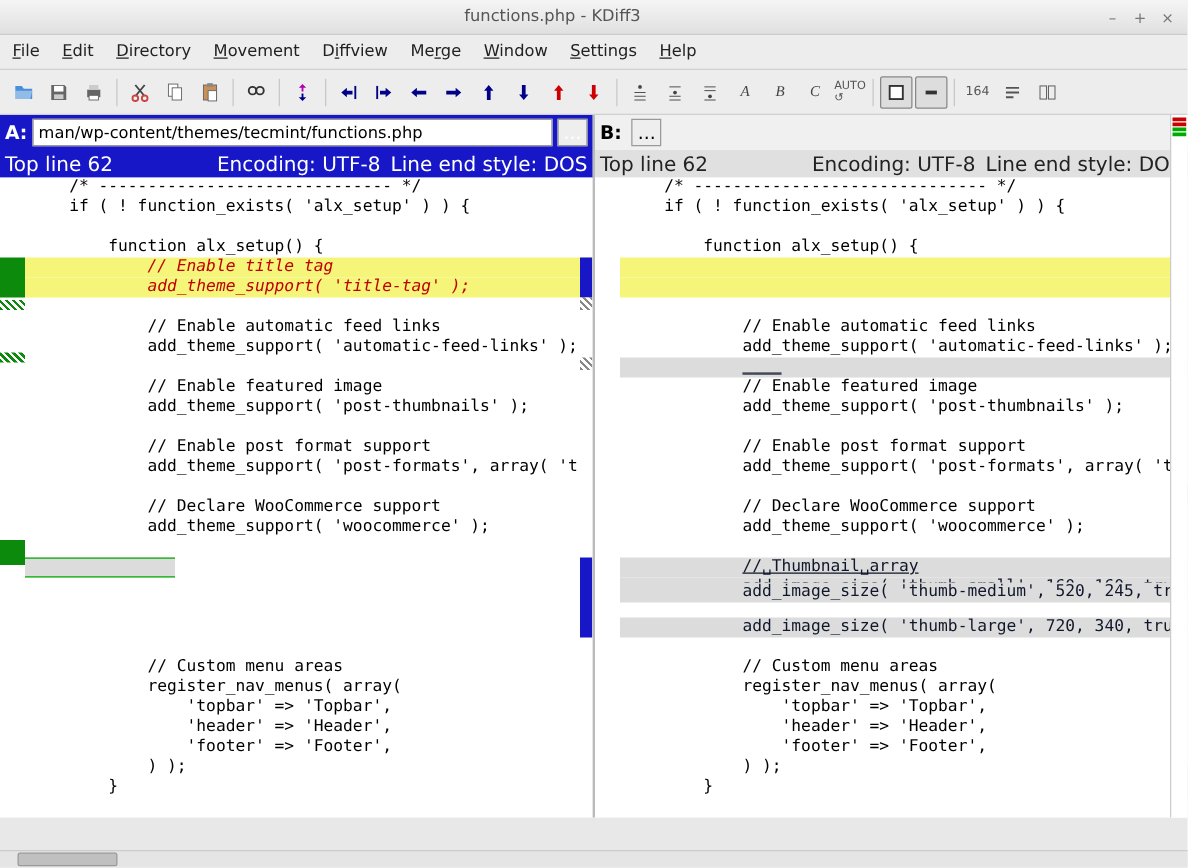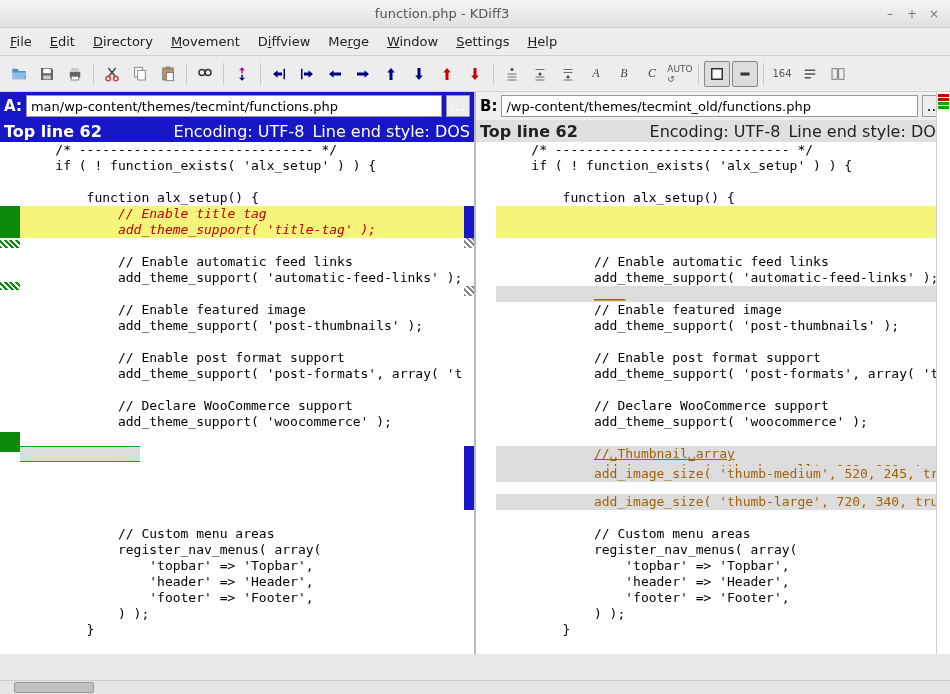--- a/index.html
+++ b/index.html
@@ -20,46 +20,46 @@
 .pane { flex: 1; min-width: 0; display: flex; flex-direction: column; border-right: 2px solid #bbb; position: relative; }
 .pane:last-child { border-right: none; }
 .pane-header { height: 28px; display: flex; align-items: center; padding: 2px 4px; background: #f0f0f0; font-size: 15px; }
 .pane-header input { flex: 1; height: 22px; border: 1px solid #999; padding: 0 4px; font-size: 13px; background: #fff; font-family: inherit; }
 .pane-header .lbl { margin-right: 4px; font-weight: bold; }
 .pane-header .browse { width: 24px; height: 22px; border: 1px solid #999; background: #eee; margin-left: 4px; cursor: pointer; text-align: center; line-height: 20px; }
 .pane-a .pane-header { background: #1717c8; color: #fff; }
 .pane-a .pane-header .lbl { color: #fff; }
 .pane-a .infoline { background: #1717c8; color: #fff; }
 .infoline { height: 22px; display: flex; align-items: center; font-size: 16px; padding: 0 4px; background: #e0e0e0; color: #222; }
-.infoline .il1 { flex: 0 0 auto; font-weight: bold; }
+.infoline .il1 { flex: 0 0 auto; }
 .infoline .sp { flex: 1; }
 .code-wrap { flex: 1; display: flex; overflow: hidden; }
 .gutter { width: 20px; background: #fff; position: relative; }
 .gblock { position: absolute; left: 0; width: 20px; }
 .gblock.green { background: #0b8a0b; }
 .gblock.hatch { background: repeating-linear-gradient(45deg,#0b8a0b 0 2px,#fff 2px 4px); }
 .codearea { flex: 1; position: relative; background: #fff; font-family: "DejaVu Sans Mono", monospace; font-size: 13px; line-height: 16px; white-space: pre; overflow: hidden; }
 .cl { position: absolute; left: 0; right: 0; height: 16px; padding-left: 4px; }
 .cl.bg-yellow { background: #f5f57a; }
 .cl.bg-grey { background: #dcdcdc; }
 .tx-red { color: #c00000; font-style: italic; }
-.tx-blue { color: #a16207; }
+.tx-blue { color: #0f172a; }
 .rmarker { position: absolute; right: 0; width: 10px; background: #1717c8; }
 .overview { position: absolute; right: 0; top: 92px; width: 14px; height: 562px; background: #fff; border-left: 1px solid #ccc; }
 .ov { position: absolute; left: 1px; right: 1px; height: 3px; }
 .ov.red { background: #c00; }
 .ov.green { background: #0a0; }
 .hscroll { position: absolute; bottom: 0; left: 0; right: 0; height: 14px; background: #e5e5e5; border-top: 1px solid #ccc; }
 .hthumb { position: absolute; top: 1px; left: 14px; width: 80px; height: 11px; background: #c0c0c0; border: 1px solid #999; border-radius: 2px; }
 </style>
 </head>
 <body>
 
 <div class="titlebar">
-  <span class="title">function.php - KDiff3</span>
+  <span class="title">functions.php - KDiff3</span>
   <span class="win-btn">–</span>
   <span class="win-btn">+</span>
   <span class="win-btn">×</span>
 </div>
 
 <div class="menubar">
   <span class="mi"><u>F</u><span></span>ile</span>
   <span class="mi"><u>E</u>dit</span>
   <span class="mi"><u>D</u>irectory</span>
   <span class="mi"><u>M</u>ovement</span>
@@ -283,21 +283,20 @@
         <div class="rmarker" style="top:304px;height:64px"></div>
         <div style="position:absolute;right:0;top:96px;width:10px;height:10px;background:repeating-linear-gradient(45deg,#888 0 2px,#fff 2px 4px)"></div>
         <div style="position:absolute;right:0;top:144px;width:10px;height:10px;background:repeating-linear-gradient(45deg,#888 0 2px,#fff 2px 4px)"></div>
       </div>
     </div>
   </div>
 
   <div class="pane pane-b">
     <div class="pane-header">
       <span class="lbl">B:</span>
-      <input value="/wp-content/themes/tecmint_old/functions.php" style="">
       <div class="browse">...</div>
     </div>
     <div class="infoline">
       <span class="il1">Top line 62</span>
       <span class="sp"></span>
       <span>Encoding: UTF-8</span>
       <span style="width:8px"></span>
       <span>Line end style: DOS</span>
     </div>
     <div class="code-wrap">

